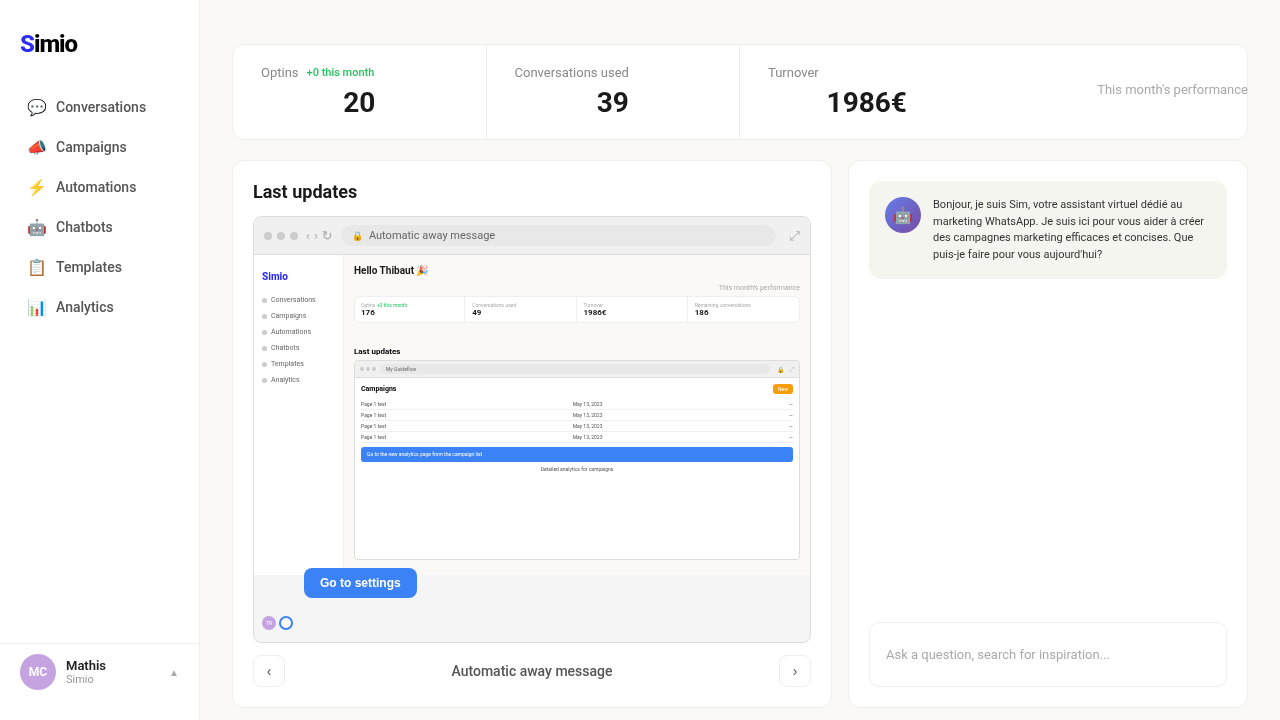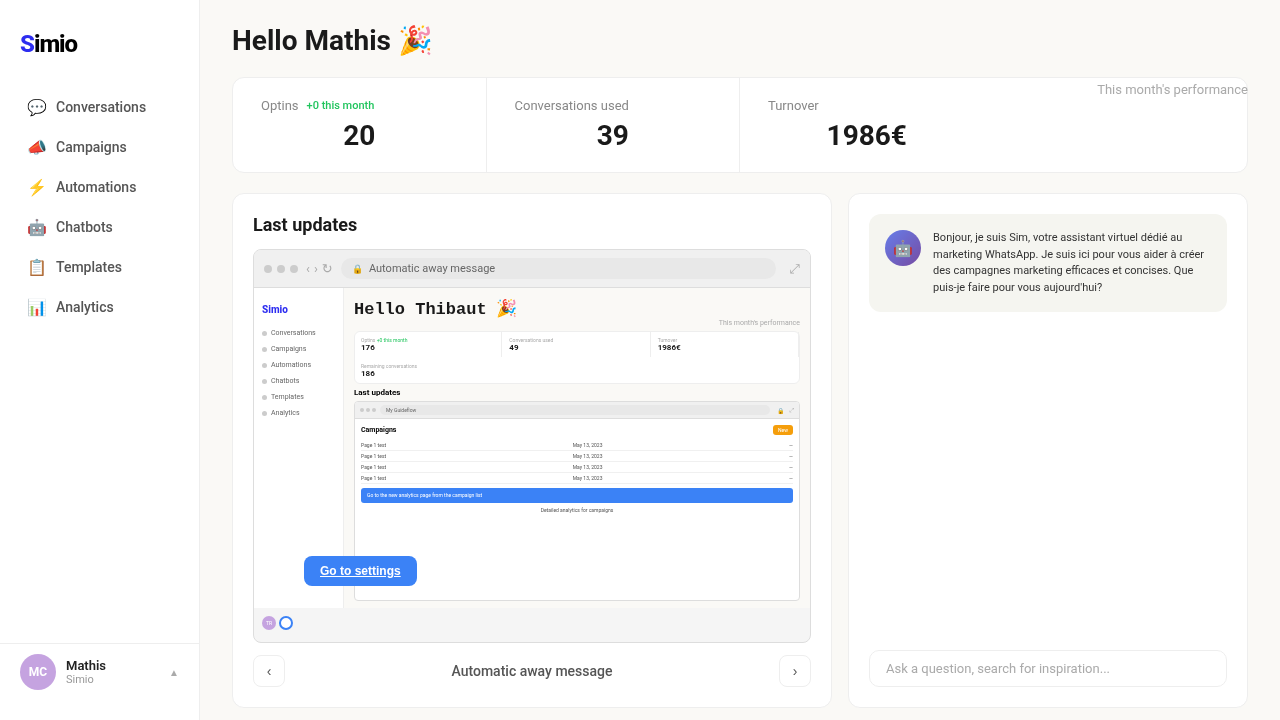--- a/index.html
+++ b/index.html
@@ -223,40 +223,39 @@
       border-radius: 50%;
       background: #ccc;
       flex-shrink: 0;
     }
     .inner-main {
       flex: 1;
       padding: 10px;
       overflow: hidden;
     }
     .inner-greeting {
-      font-size: 17px;
+      font-size: 10px;
       font-weight: 700;
       color: #1a1a1a;
-      margin-bottom: 0;
-      font-family: Liberation Mono, monospace;
+      margin-bottom: 8px;
     }
     .inner-perf-label {
       font-size: 7px;
       color: #aaa;
       text-align: right;
       margin-bottom: 4px;
     }
     .inner-stats {
       display: grid;
-      grid-template-columns: repeat(3, 1fr);
+      grid-template-columns: repeat(4, 1fr);
       gap: 1px;
       background: #fff;
       border-radius: 6px;
       border: 1px solid #eee;
-      margin-bottom: 4px;
+      margin-bottom: 24px;
     }
     .inner-stat {
       padding: 5px 6px;
       border-right: 1px solid #eee;
     }
     .inner-stat:last-child { border-right: none; }
     .inner-stat-label { font-size: 5px; color: #aaa; }
     .inner-stat-badge { font-size: 5px; color: #22c55e; }
     .inner-stat-value { font-size: 8px; font-weight: 700; color: #1a1a1a; }
 
@@ -329,23 +328,22 @@
     .goto-settings-btn {
       background: #3b82f6;
       color: #fff;
       font-size: 12px;
       font-weight: 600;
       padding: 8px 16px;
       border-radius: 8px;
       border: none;
       cursor: pointer;
       position: absolute;
-      bottom: 56px;
+      bottom: 44px;
       left: 50px;
-      text-decoration: underline;
     }
 
     
     .pagination-row {
       display: flex;
       align-items: center;
       justify-content: space-between;
       margin-top: 12px;
     }
     .page-btn {
@@ -400,21 +398,21 @@
     }
     .chat-text {
       font-size: 11px;
       color: #333;
       line-height: 1.5;
     }
     .chat-input-area {
       margin-top: 16px;
       border: 1px solid #eee;
       border-radius: 10px;
-      padding: 10px 16px;
+      padding: 24px 16px;
       font-size: 13px;
       color: #aaa;
       cursor: text;
     }
 
     
     .top-right-perf {
       position: absolute;
       top: 82px;
       right: 32px;
@@ -497,21 +495,20 @@
         <div class="user-name">Mathis</div>
         <div class="user-company">Simio</div>
       </div>
       <span class="chevron-icon">▲</span>
     </div>
   </div>
 </div>
 
 <div class="main">
   <div class="main-header" style="position:relative;">
-    <h1 class="page-title">Hello Mathis 🎉</h1>
     <div class="top-right-perf">This month's performance</div>
   </div>
 
   <div class="stats-row">
     <div class="stat-card">
       <div class="stat-label">
         <span>Optins</span>
         <span class="stat-badge">+0 this month</span>
       </div>
       <div class="stat-value">20</div>

